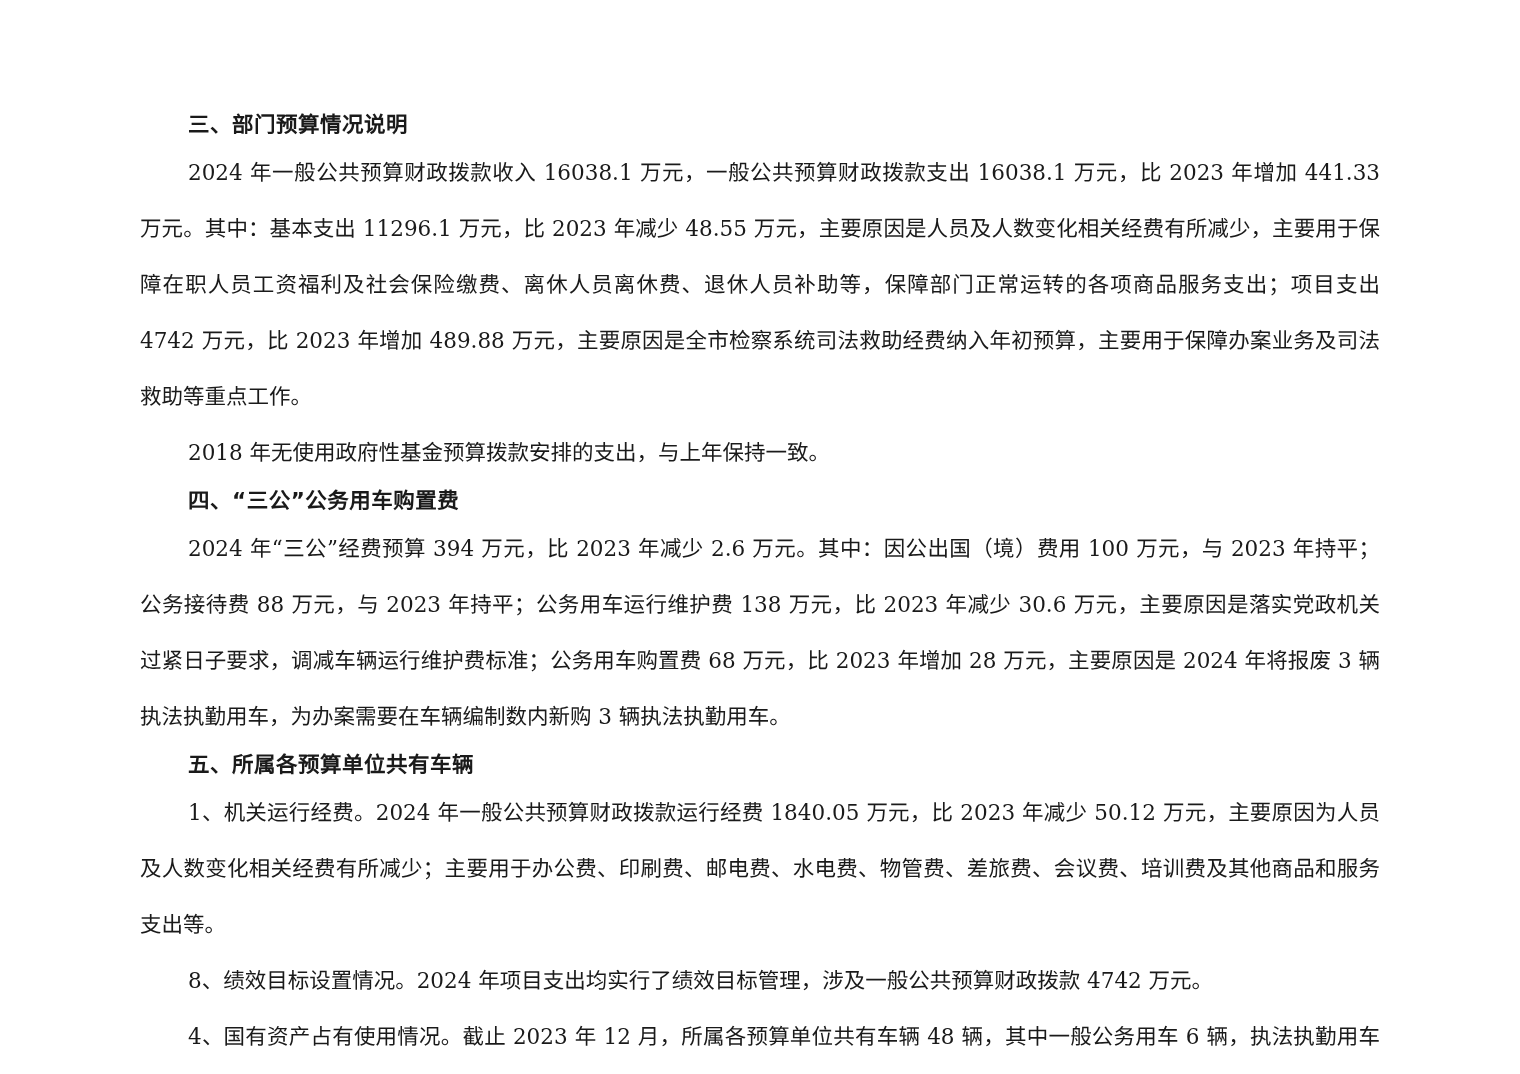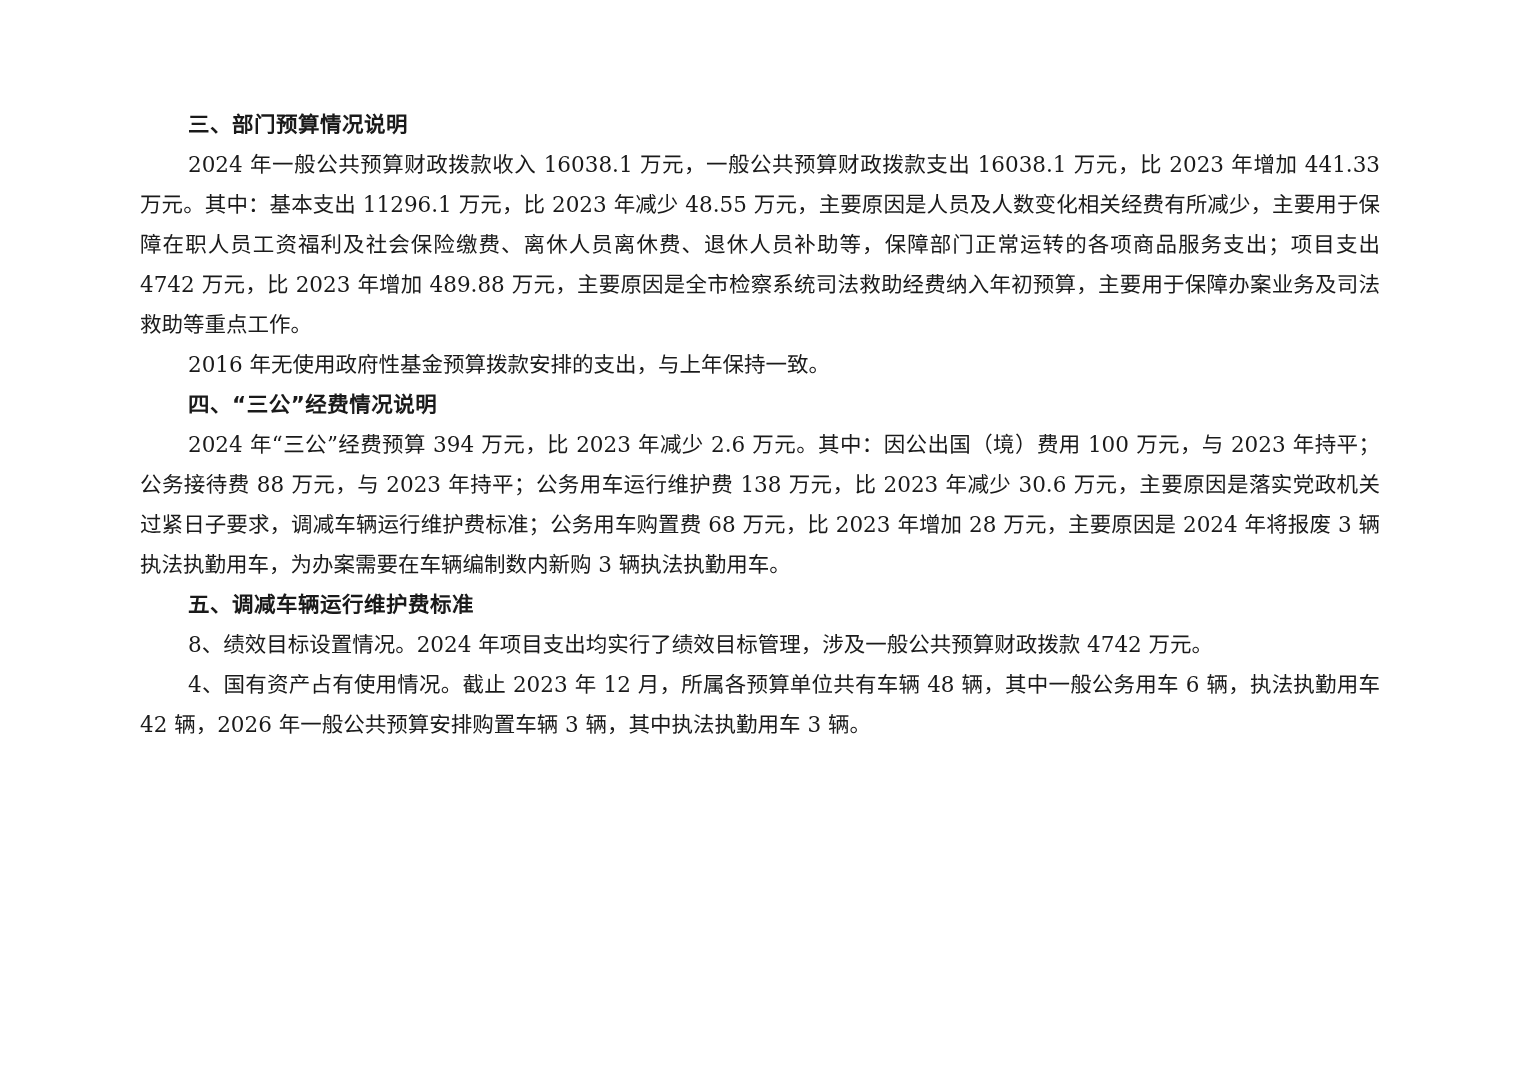--- a/index.html
+++ b/index.html
@@ -34,35 +34,36 @@
     padding: 0;
     text-indent: 48px;
     letter-spacing: 0.5px;
   }
   p.para {
     margin: 0;
     padding: 0;
     text-indent: 48px;
     text-align: justify;
     text-justify: inter-ideograph;
-    line-height: 40px;
+    line-height: 56px;
     font-size: 21.5px;
   }
 </style>
 </head>
 <body>
 
 <div class="page">
   <div class="doc-body">
 
     <h2 class="section-heading">三、部门预算情况说明</h2>
     <p class="para">2024 年一般公共预算财政拨款收入 16038.1 万元，一般公共预算财政拨款支出 16038.1 万元，比 2023 年增加 441.33 万元。其中：基本支出 11296.1 万元，比 2023 年减少 48.55 万元，主要原因是人员及人数变化相关经费有所减少，主要用于保障在职人员工资福利及社会保险缴费、离休人员离休费、退休人员补助等，保障部门正常运转的各项商品服务支出；项目支出 4742 万元，比 2023 年增加 489.88 万元，主要原因是全市检察系统司法救助经费纳入年初预算，主要用于保障办案业务及司法救助等重点工作。</p>
-    <p class="para">2016 年无使用政府性基金预算拨款安排的支出，与上年保持一致。</p>
+    <p class="para">2018 年无使用政府性基金预算拨款安排的支出，与上年保持一致。</p>
 
-    <h2 class="section-heading">四、“三公”经费情况说明</h2>
+    <h2 class="section-heading">四、“三公”公务用车购置费</h2>
     <p class="para">2024 年“三公”经费预算 394 万元，比 2023 年减少 2.6 万元。其中：因公出国（境）费用 100 万元，与 2023 年持平；公务接待费 88 万元，与 2023 年持平；公务用车运行维护费 138 万元，比 2023 年减少 30.6 万元，主要原因是落实党政机关过紧日子要求，调减车辆运行维护费标准；公务用车购置费 68 万元，比 2023 年增加 28 万元，主要原因是 2024 年将报废 3 辆执法执勤用车，为办案需要在车辆编制数内新购 3 辆执法执勤用车。</p>
 
-    <h2 class="section-heading">五、调减车辆运行维护费标准</h2>
+    <h2 class="section-heading">五、所属各预算单位共有车辆</h2>
+    <p class="para">1、机关运行经费。2024 年一般公共预算财政拨款运行经费 1840.05 万元，比 2023 年减少 50.12 万元，主要原因为人员及人数变化相关经费有所减少；主要用于办公费、印刷费、邮电费、水电费、物管费、差旅费、会议费、培训费及其他商品和服务支出等。</p>
     <p class="para">8、绩效目标设置情况。2024 年项目支出均实行了绩效目标管理，涉及一般公共预算财政拨款 4742 万元。</p>
     <p class="para">4、国有资产占有使用情况。截止 2023 年 12 月，所属各预算单位共有车辆 48 辆，其中一般公务用车 6 辆，执法执勤用车 42 辆，2026 年一般公共预算安排购置车辆 3 辆，其中执法执勤用车 3 辆。</p>
 
   </div>
 </div>
 
 </body></html>

